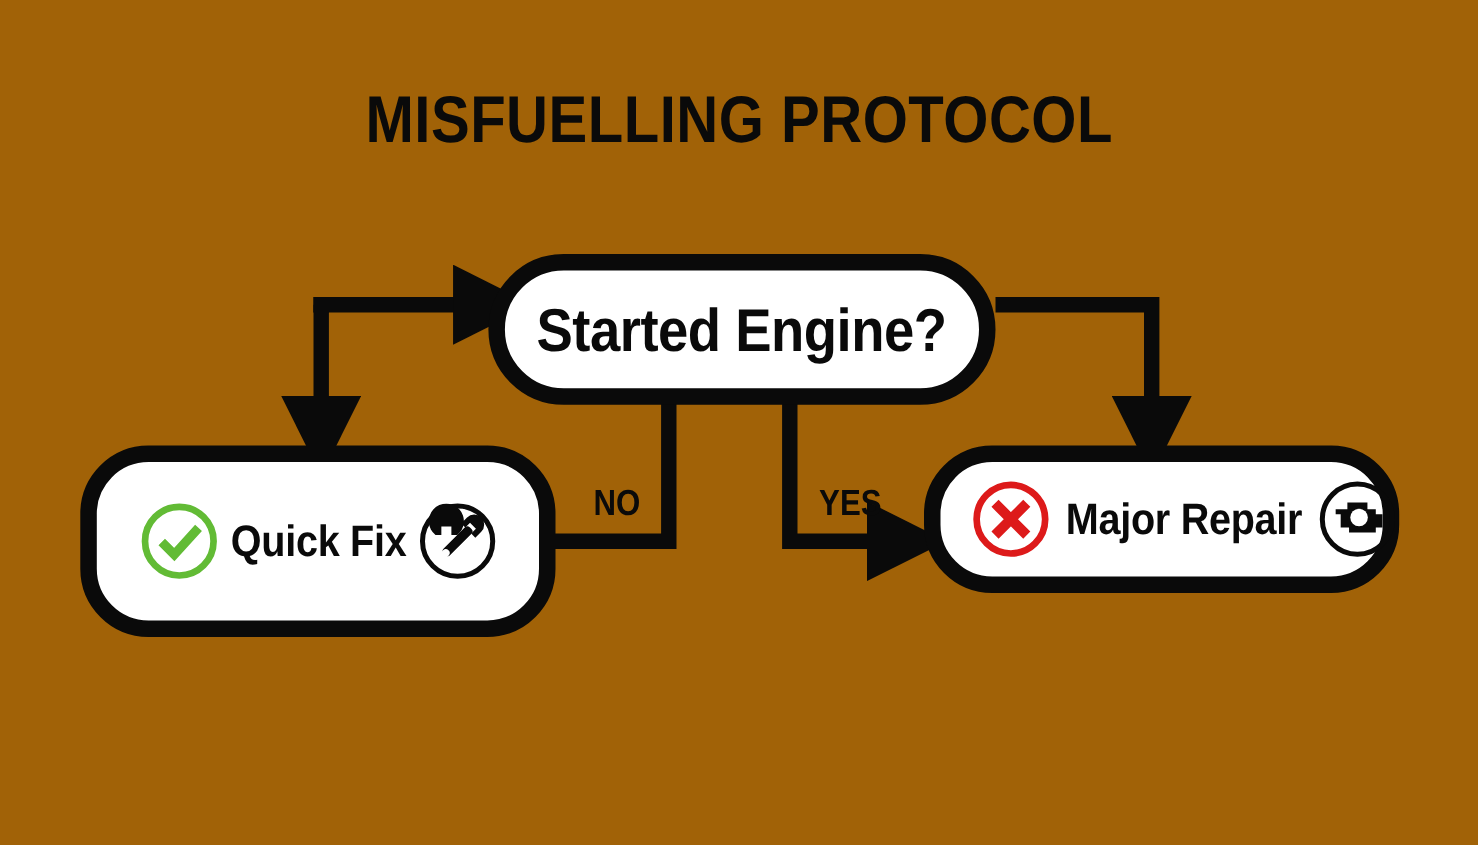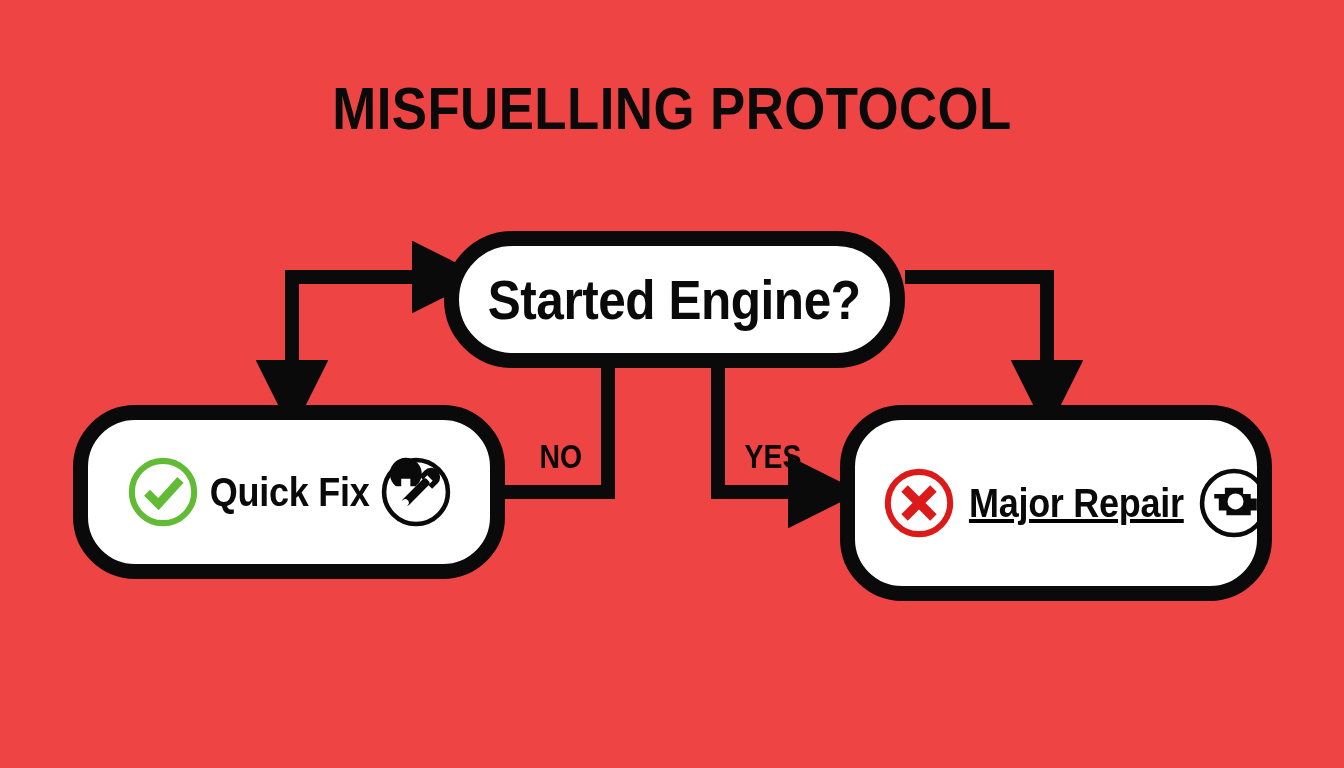--- a/index.html
+++ b/index.html
@@ -8,21 +8,21 @@
     padding: 0;
     background: #ffffff;
   }
   body {
     font-family: "Liberation Sans", sans-serif;
   }
   #stage {
     position: relative;
     width: 1344px;
     height: 768px;
-    background: #ef4444;
+    background: #a16207;
     overflow: hidden;
   }
 
   
   #title {
     position: absolute;
     left: 0;
     top: 74px;
     width: 1344px;
     text-align: center;
@@ -69,25 +69,24 @@
     width: 432px;
     height: 174px;
     border-radius: 62px;
     justify-content: space-between;
     padding: 0 37px;
   }
   #node-majorrepair {
     left: 840px;
     top: 405px;
     width: 432px;
-    height: 196px;
+    height: 134px;
     border-radius: 62px;
     justify-content: space-between;
     padding: 0 26px;
-    text-decoration: underline;
   }
 
   .node-label {
     font-family: "Liberation Sans", sans-serif;
     font-weight: 700;
     color: #0a0a0a;
     white-space: nowrap;
     transform: scaleX(0.9);
   }
   #decision-label {

